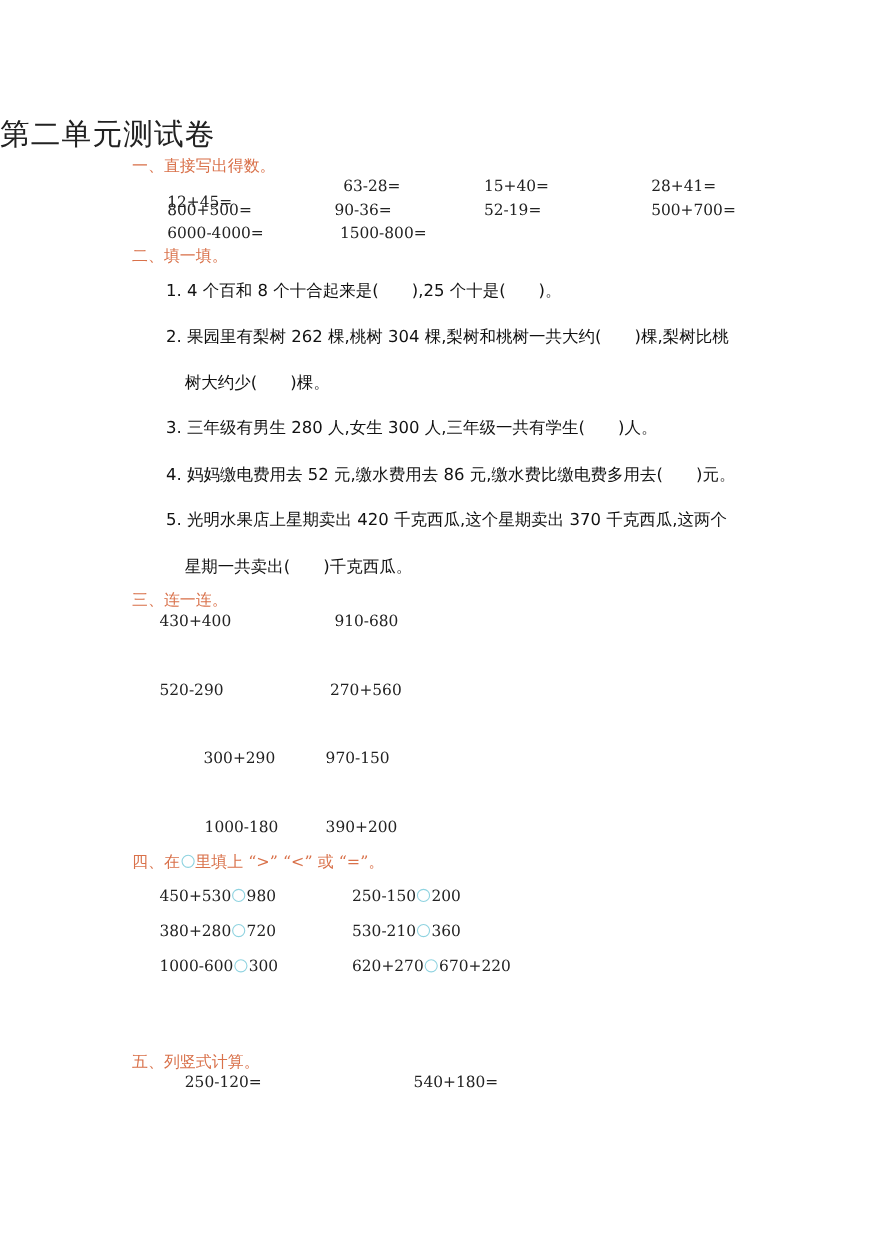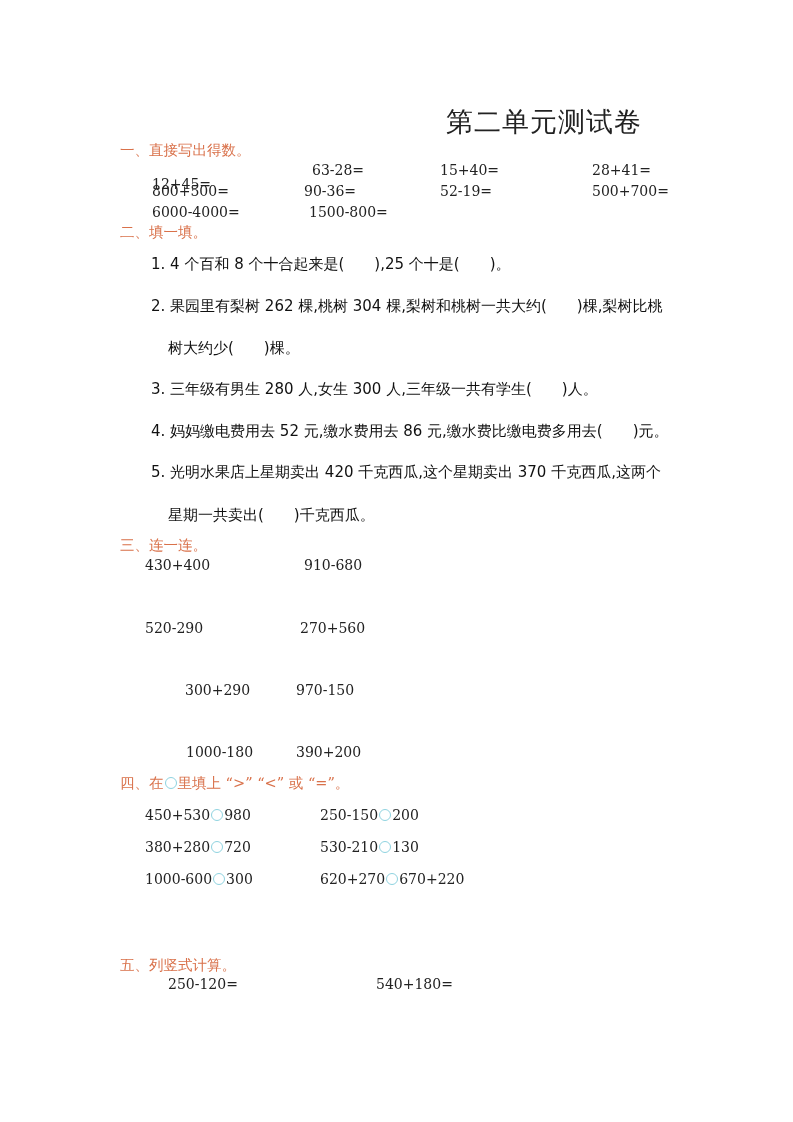--- a/index.html
+++ b/index.html
@@ -1,19 +1,19 @@
 <!DOCTYPE html>
 <html><head>
   <meta charset="utf-8">
   <style>
     html, body { margin:0; padding:0; background:#ffffff; }
     body { width:793px; height:1122px; position:relative; overflow:hidden;
            font-family:"DejaVu Serif", "Liberation Serif", serif; color:#222; }
     .abs { position:absolute; white-space:nowrap; }
-    .title { font-size:27px; color:#222; top:104px; left:0; width:642px; text-align:right; letter-spacing:1px; }
+    .title { font-size:27px; color:#222; top:104px; left:0; width:642px; text-align:left; letter-spacing:1px; }
     .sec { font-size:14.5px; color:#d9714a; left:120px; }
     .calc { font-size:14px; color:#222; }
     .q { font-size:15px; color:#111; font-family:"DejaVu Sans", "Liberation Sans", sans-serif; }
     .circ { display:inline-block; width:10px; height:10px; border:1.5px solid #8fd3e0; border-radius:50%; vertical-align:-1px; margin:0 1px; }
   </style>
 </head>
 <body>
 
 <div class="abs title">第二单元测试卷</div>
 
@@ -55,21 +55,21 @@
 <div class="abs calc" style="top:807px;left:145px;">
   <span>450+530</span><span class="circ"></span><span>980</span>
 </div>
 <div class="abs calc" style="top:807px;left:320px;">
   <span>250-150</span><span class="circ"></span><span>200</span>
 </div>
 <div class="abs calc" style="top:839px;left:145px;">
   <span>380+280</span><span class="circ"></span><span>720</span>
 </div>
 <div class="abs calc" style="top:839px;left:320px;">
-  <span>530-210</span><span class="circ"></span><span>130</span>
+  <span>530-210</span><span class="circ"></span><span>360</span>
 </div>
 <div class="abs calc" style="top:871px;left:145px;">
   <span>1000-600</span><span class="circ"></span><span>300</span>
 </div>
 <div class="abs calc" style="top:871px;left:320px;">
   <span>620+270</span><span class="circ"></span><span>670+220</span>
 </div>
 
 <div class="abs sec" style="top:956px;">五、列竖式计算。</div>
 <div class="abs calc" style="top:976px;left:152px;margin-left:16px;">250-120=</div>

